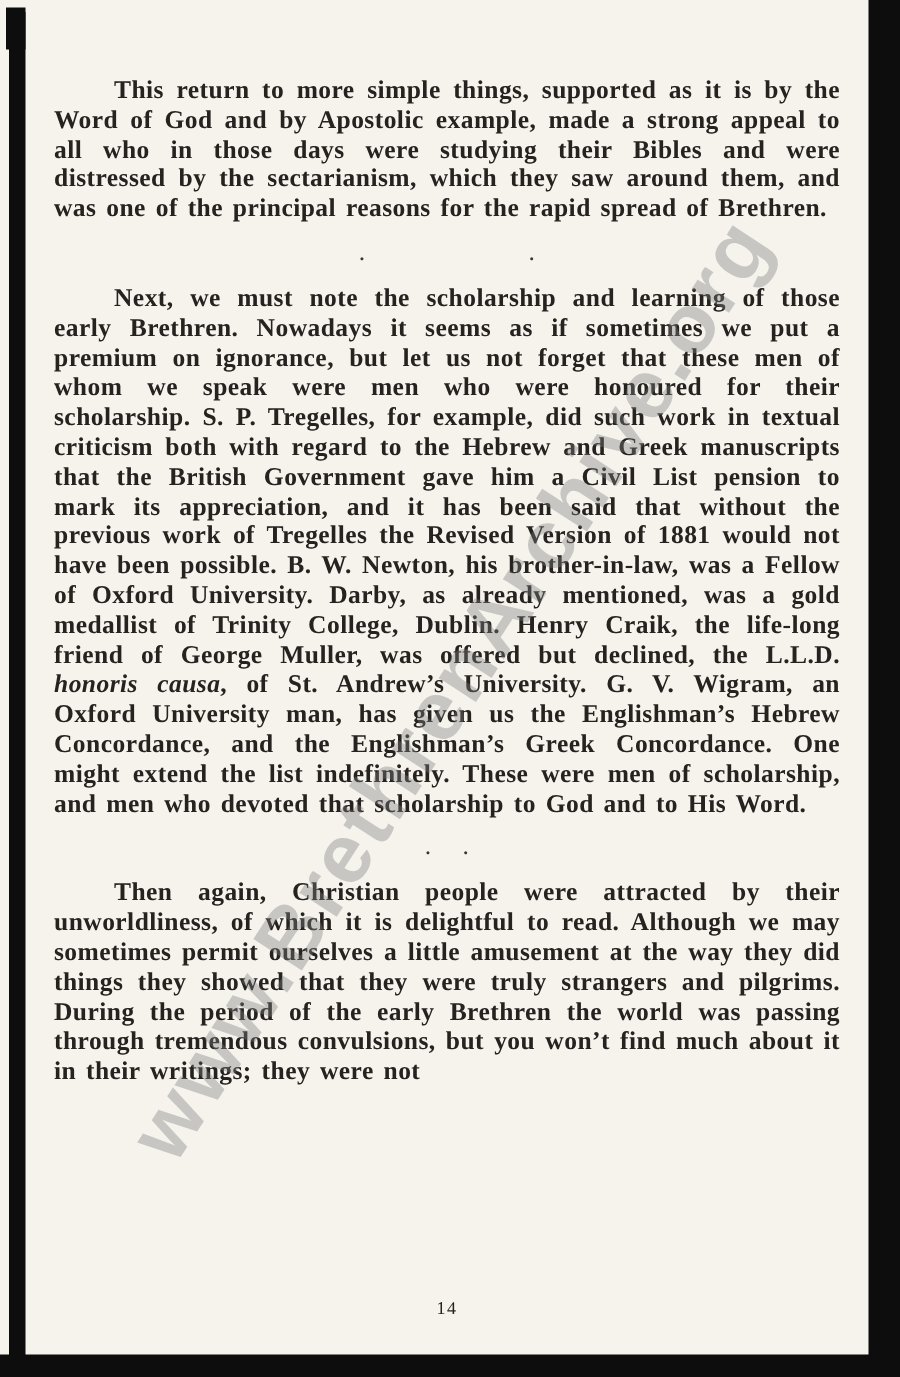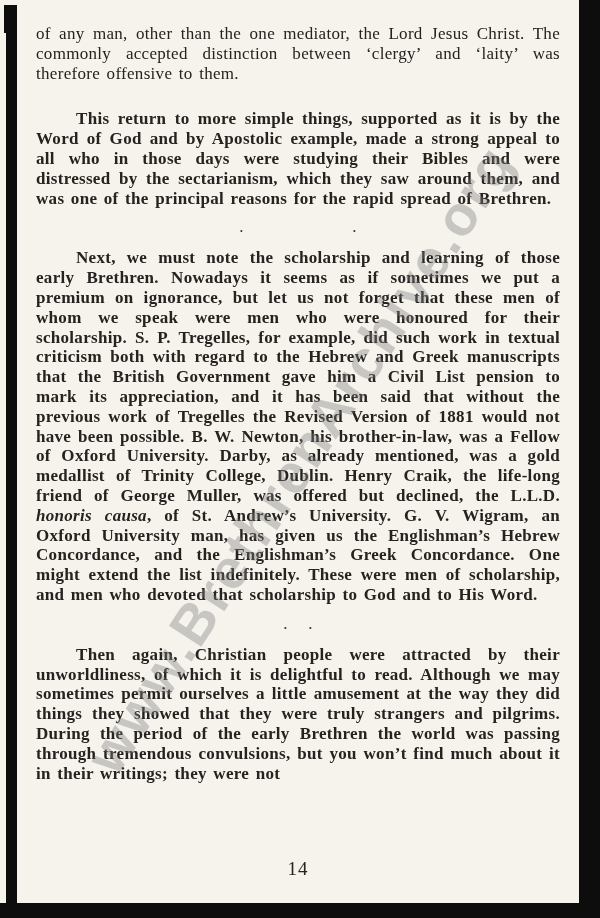--- a/index.html
+++ b/index.html
@@ -34,37 +34,36 @@
   .indent{text-indent:40px;font-weight:bold;}
   .gap-before{margin-top:26px;}
   .separator{
     text-align:center;color:#3a362f;font-size:17px;
     line-height:14px;margin:12px 0 14px;
   }
   .sep-wide{word-spacing:104px;}
   .sep-narrow{word-spacing:16px;}
   .page-number{
     position:absolute;left:36px;right:40px;bottom:38px;
-    text-align:center;font-size:19px;color:#262220;
+    text-align:center;font-size:12px;color:#262220;
     letter-spacing:1px;z-index:2;
   }
 </style>
 </head>
 <body>
 
 <div>
   <div class="scan-bar scan-left"></div>
   <div class="scan-bar scan-right"></div>
   <div class="scan-bar scan-bottom"></div>
   <div class="scan-nub"></div>
 
   <div class="watermark">www.BrethrenArchive.org</div>
 
   <div class="text-block">
-    <p class="para"><span>of any man, other than the one mediator, the Lord Jesus Christ. The commonly accepted distinction between ‘clergy’ and ‘laity’ was therefore offensive to them.</span></p>
 
     <p class="para indent gap-before"><span>This return to more simple things, supported as it is by the Word of God and by Apostolic example, made a strong appeal to all who in those days were studying their Bibles and were distressed by the sectarianism, which they saw around them, and was one of the principal reasons for the rapid spread of Brethren.</span></p>
 
     <div class="separator sep-wide">. .</div>
 
     <p class="para indent"><span>Next, we must note the scholarship and learning of those early Brethren. Nowadays it seems as if sometimes we put a premium on ignorance, but let us not forget that these men of whom we speak were men who were honoured for their scholarship. S. P. Tregelles, for example, did such work in textual criticism both with regard to the Hebrew and Greek manuscripts that the British Government gave him a Civil List pension to mark its appreciation, and it has been said that without the previous work of Tregelles the Revised Version of 1881 would not have been possible. B. W. Newton, his brother-in-law, was a Fellow of Oxford University. Darby, as already mentioned, was a gold medallist of Trinity College, Dublin. Henry Craik, the life-long friend of George Muller, was offered but declined, the L.L.D. </span><i>honoris causa</i><span>, of St. Andrew’s University. G. V. Wigram, an Oxford University man, has given us the Englishman’s Hebrew Concordance, and the Englishman’s Greek Concordance. One might extend the list indefinitely. These were men of scholarship, and men who devoted that scholarship to God and to His Word.</span></p>
 
     <div class="separator sep-narrow">. .</div>
 
     <p class="para indent"><span>Then again, Christian people were attracted by their unworldliness, of which it is delightful to read. Although we may sometimes permit ourselves a little amusement at the way they did things they showed that they were truly strangers and pilgrims. During the period of the early Brethren the world was passing through tremendous convulsions, but you won’t find much about it in their writings; they were not</span></p>

